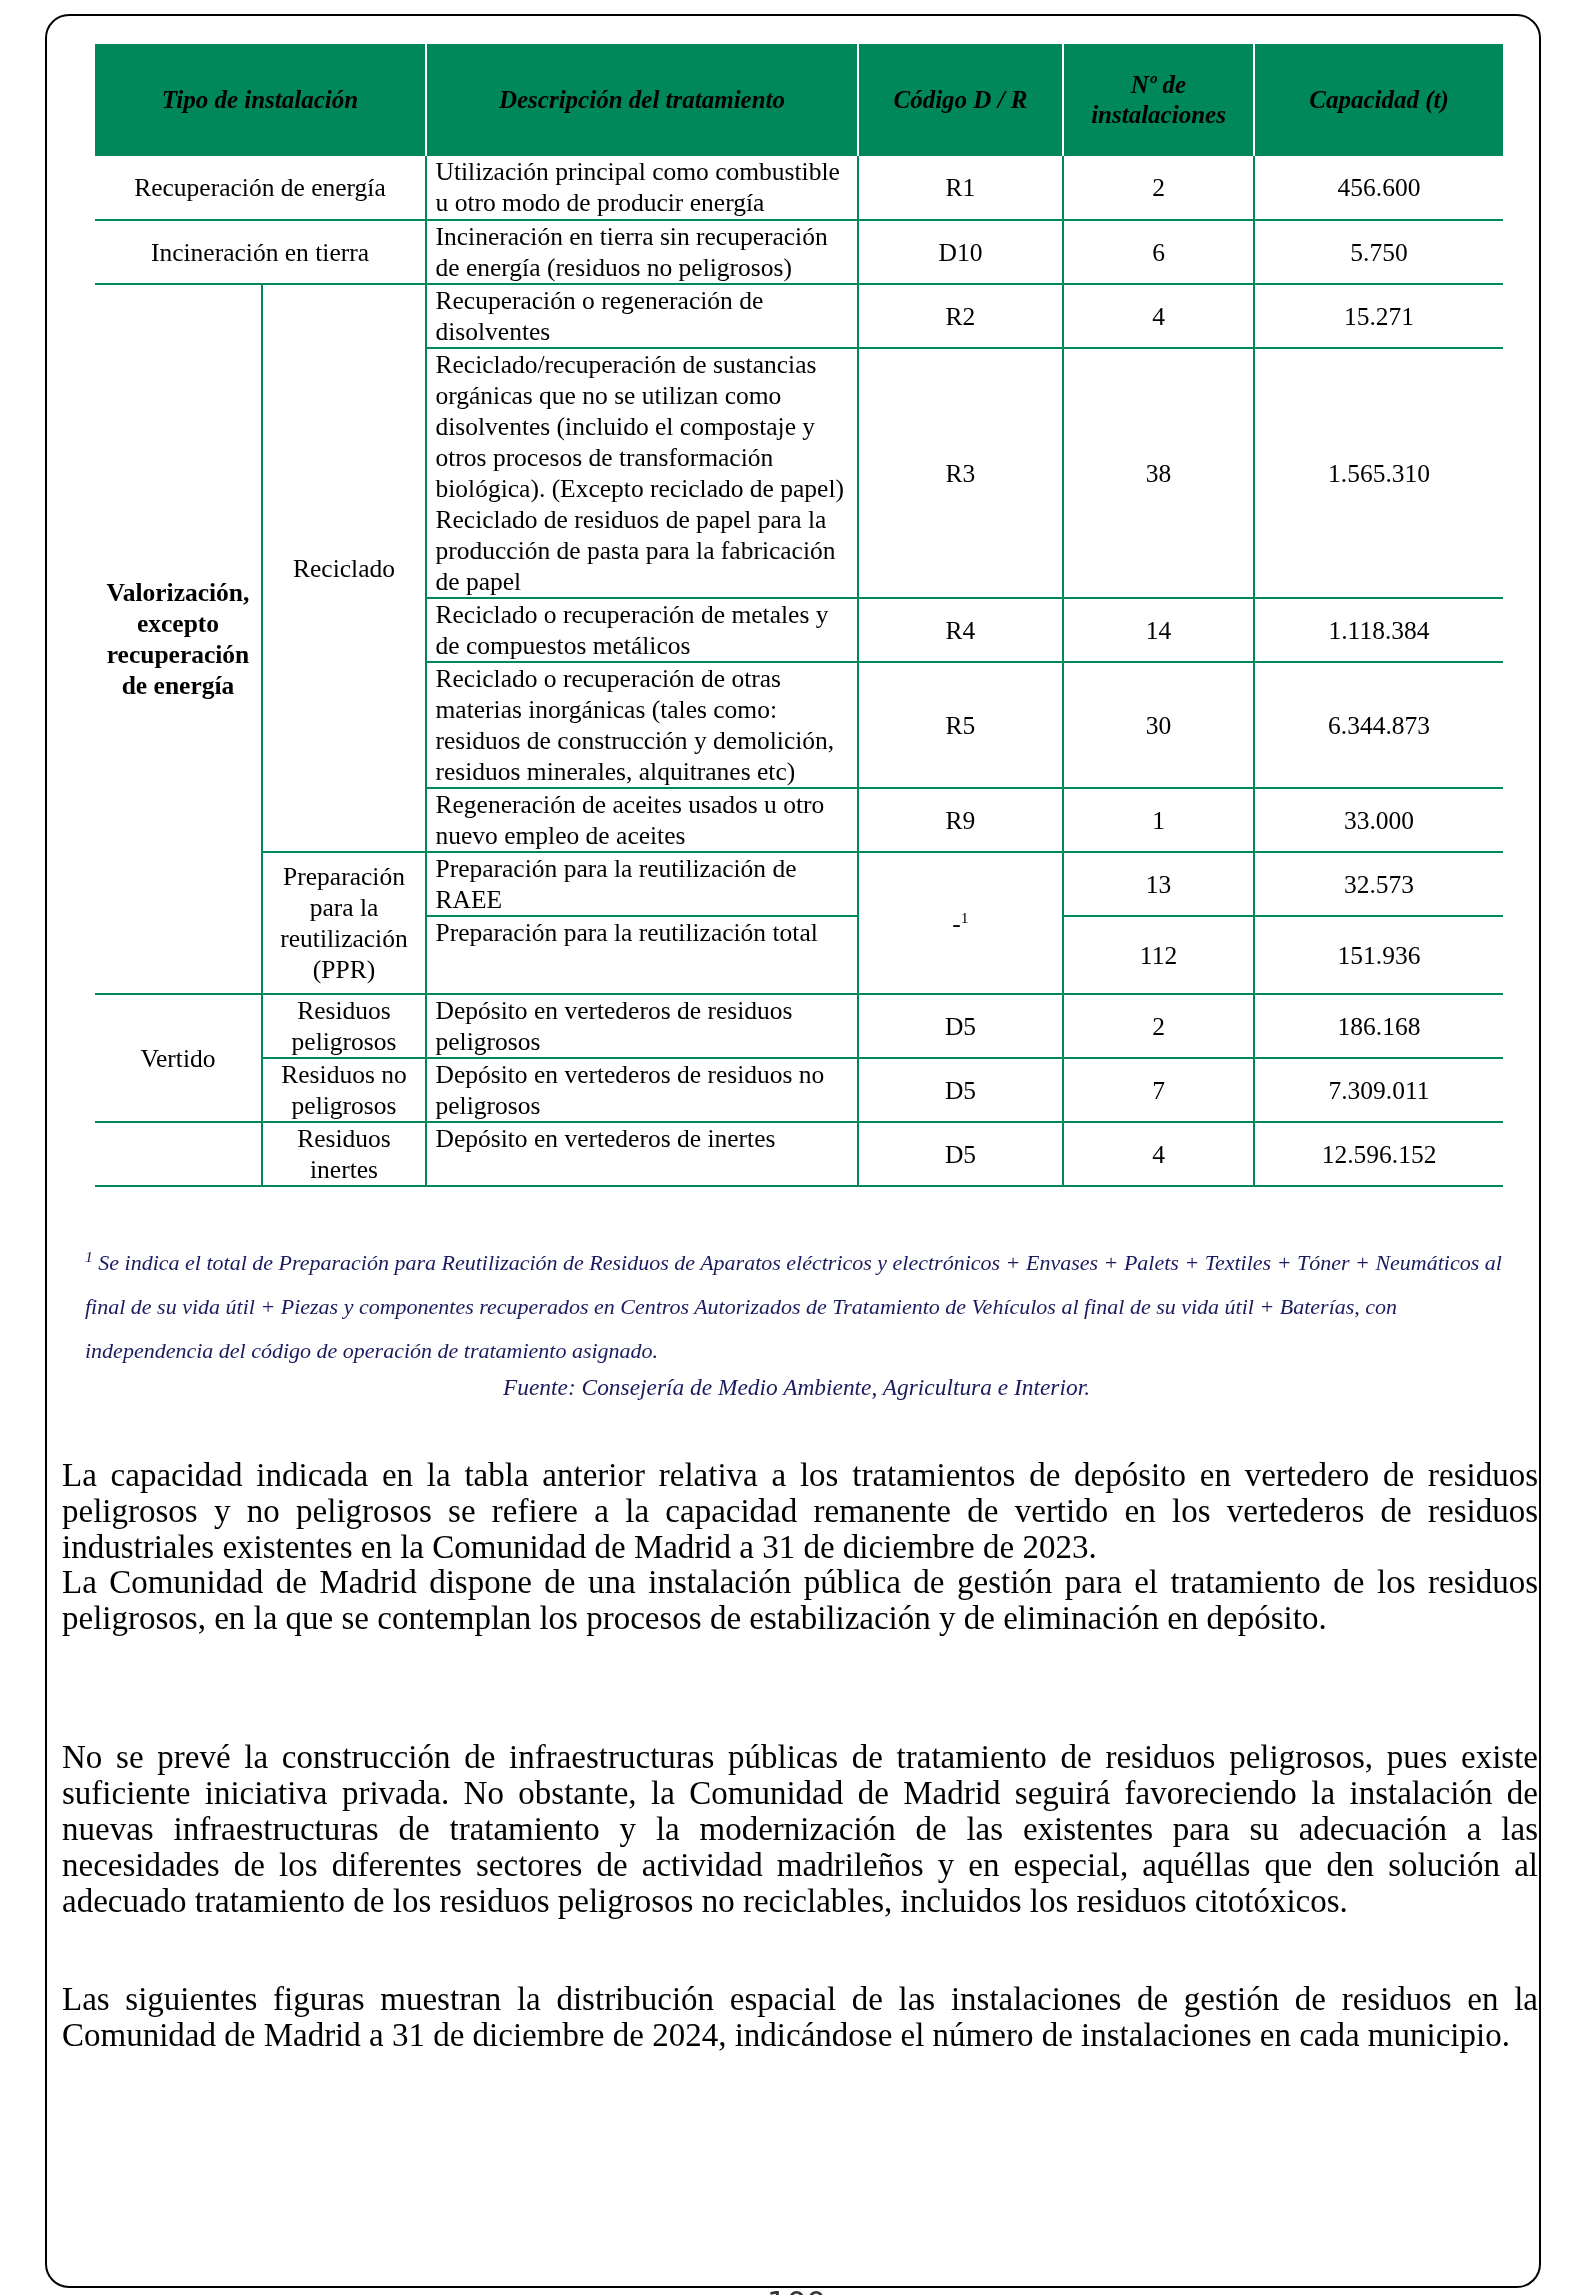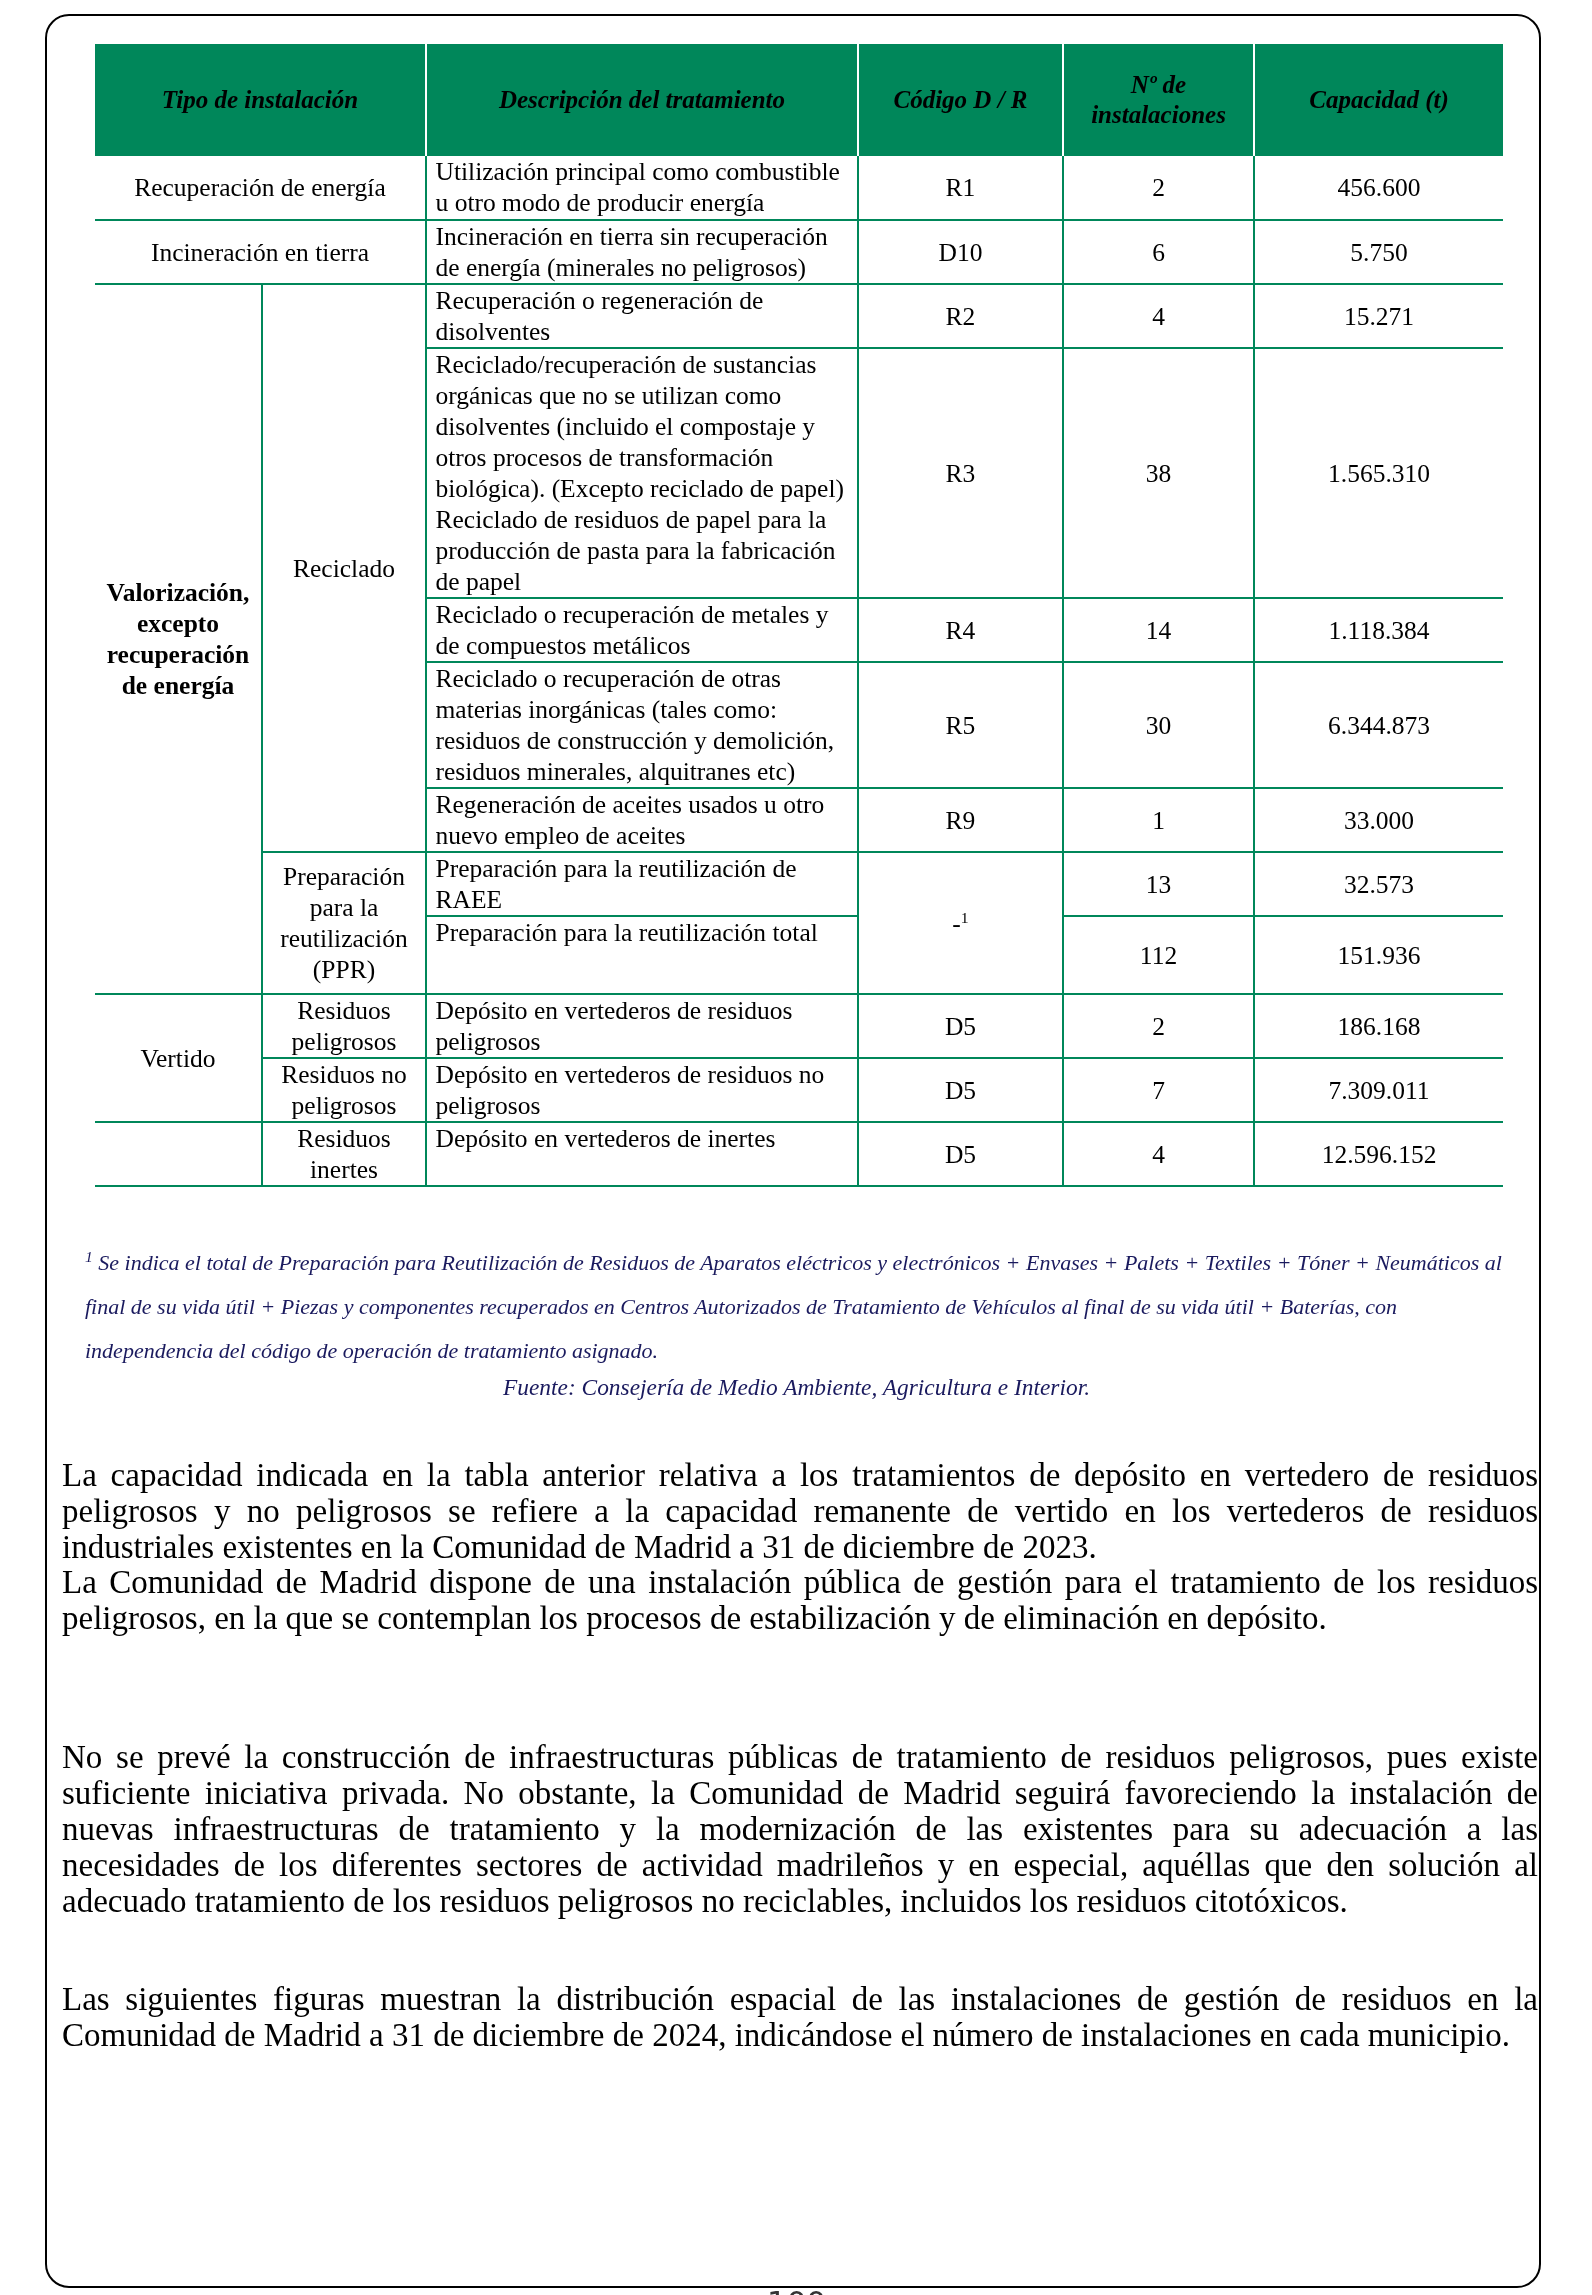--- a/index.html
+++ b/index.html
@@ -66,21 +66,21 @@
     <tr style="height:64px">
       <td colspan="2" class="noL">Recuperación de energía</td>
       <td class="desc">Utilización principal como combustible u otro modo de producir energía</td>
       <td>R1</td>
       <td>2</td>
       <td class="noR">456.600</td>
     </tr>
 
     <tr style="height:64px">
       <td colspan="2" class="noL">Incineración en tierra</td>
-      <td class="desc">Incineración en tierra sin recuperación de energía (minerales no peligrosos)</td>
+      <td class="desc">Incineración en tierra sin recuperación de energía (residuos no peligrosos)</td>
       <td>D10</td>
       <td>6</td>
       <td class="noR">5.750</td>
     </tr>
 
     <tr style="height:64px">
       <td rowspan="8" class="noL" style="padding:0 11.3px;font-weight:bold;">Valorización, excepto recuperación de energía</td>
       <td rowspan="6">Reciclado</td>
       <td class="desc">Recuperación o regeneración de disolventes</td>
       <td>R2</td>

